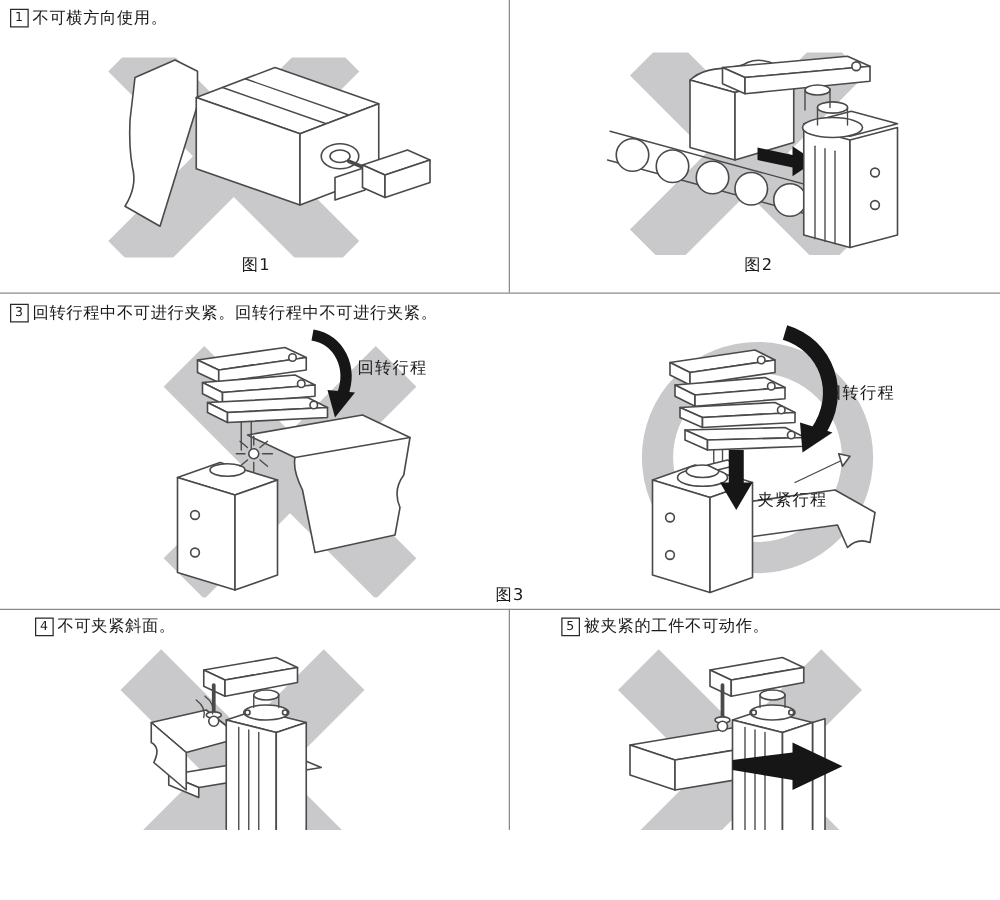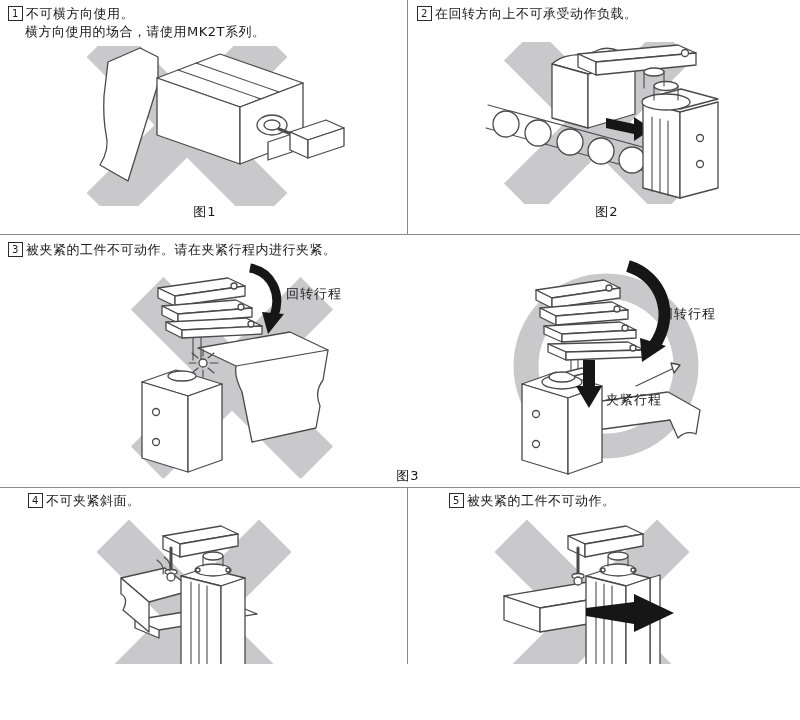--- a/index.html
+++ b/index.html
@@ -24,28 +24,24 @@
 <div class="page">
 
   <div class="divider" style="left:407px;top:0;width:1px;height:234px;"></div>
   <div class="divider" style="left:0;top:234px;width:800px;height:1px;"></div>
   <div class="divider" style="left:0;top:487px;width:800px;height:1px;"></div>
   <div class="divider" style="left:407px;top:487px;width:1px;height:233px;"></div>
 
   <div class="heading" style="left:8px;top:5px;">
     <span class="numbox">1</span><span>不可横方向使用。</span>
   </div>
-  <div class="heading" style="left:25px;top:23px;">横方向使用的场合，请使用MK2T系列。</div>
-
-  <div class="heading" style="left:417px;top:5px;">
-    <span class="numbox">2</span><span>在回转方向上不可承受动作负载。</span>
-  </div>
+
 
   <div class="heading" style="left:8px;top:241px;">
-    <span class="numbox">3</span><span>被夹紧的工件不可动作。请在夹紧行程内进行夹紧。</span>
+    <span class="numbox">3</span><span>回转行程中不可进行夹紧。回转行程中不可进行夹紧。</span>
   </div>
 
   <div class="heading" style="left:8px;top:492px;margin-left:20px;">
     <span class="numbox">4</span><span>不可夹紧斜面。</span>
   </div>
 
   <div class="heading" style="left:417px;top:492px;padding-left:32px;">
     <span class="numbox">5</span><span>被夹紧的工件不可动作。</span>
   </div>
 

